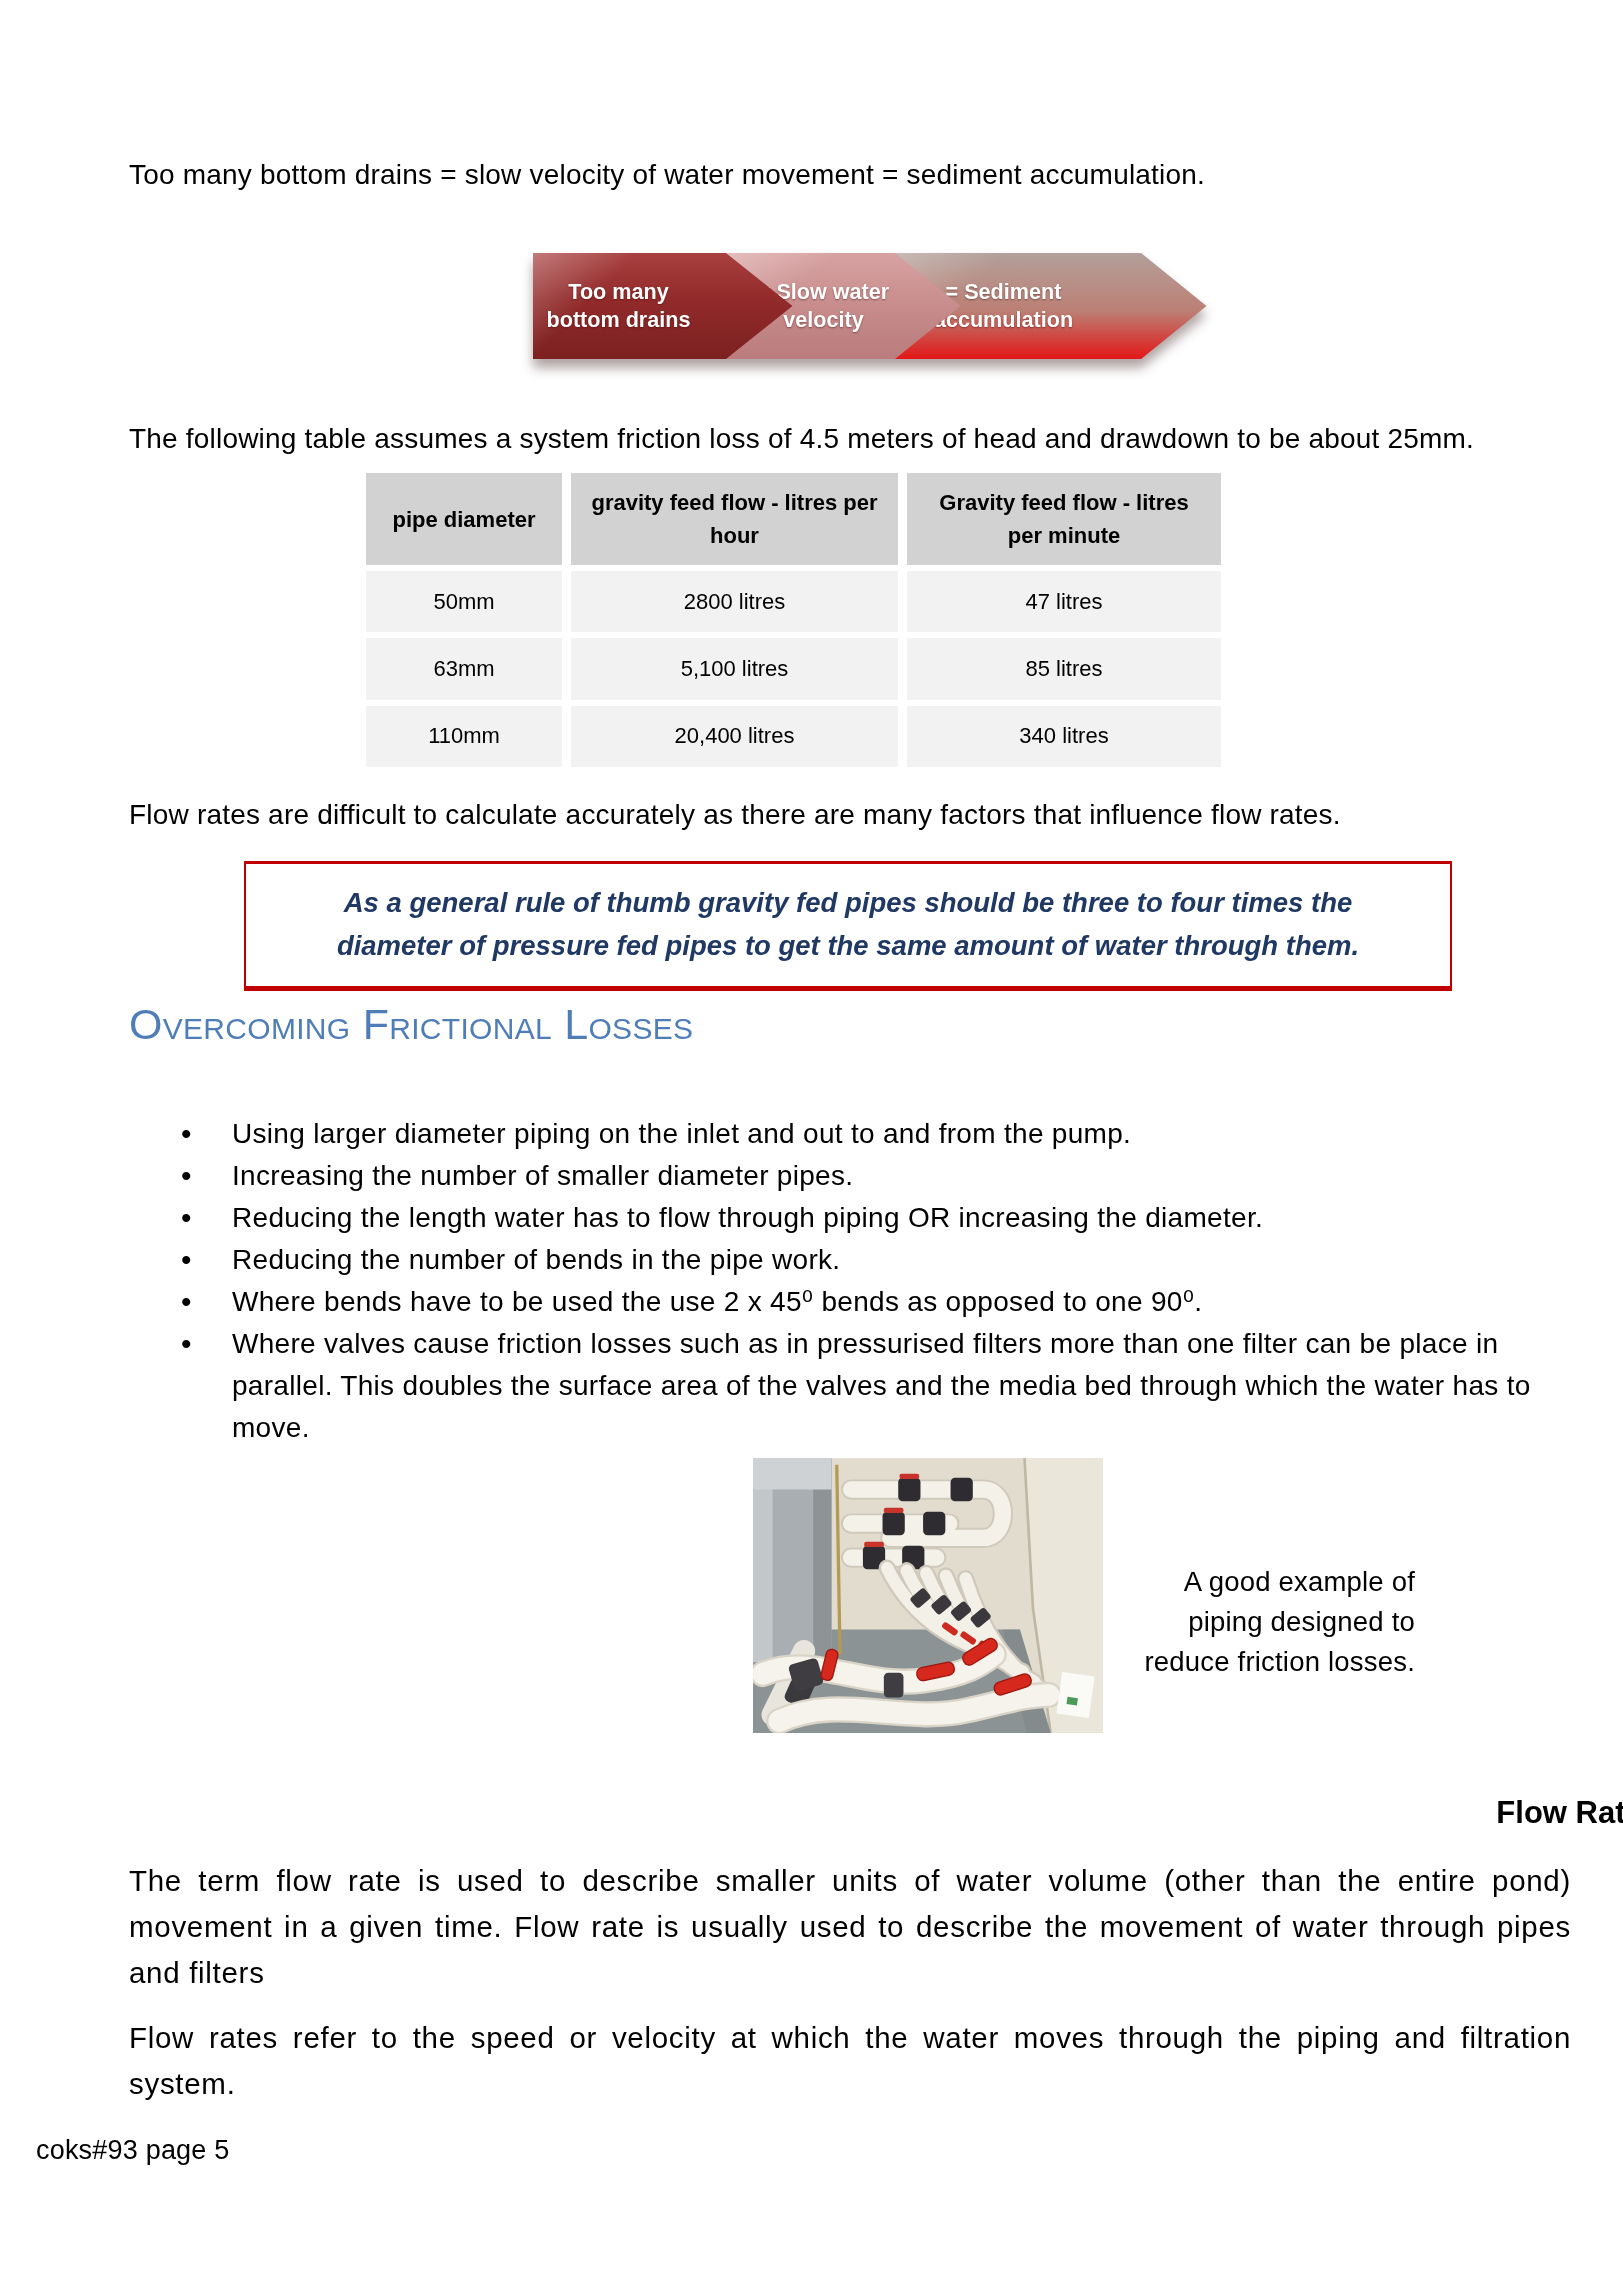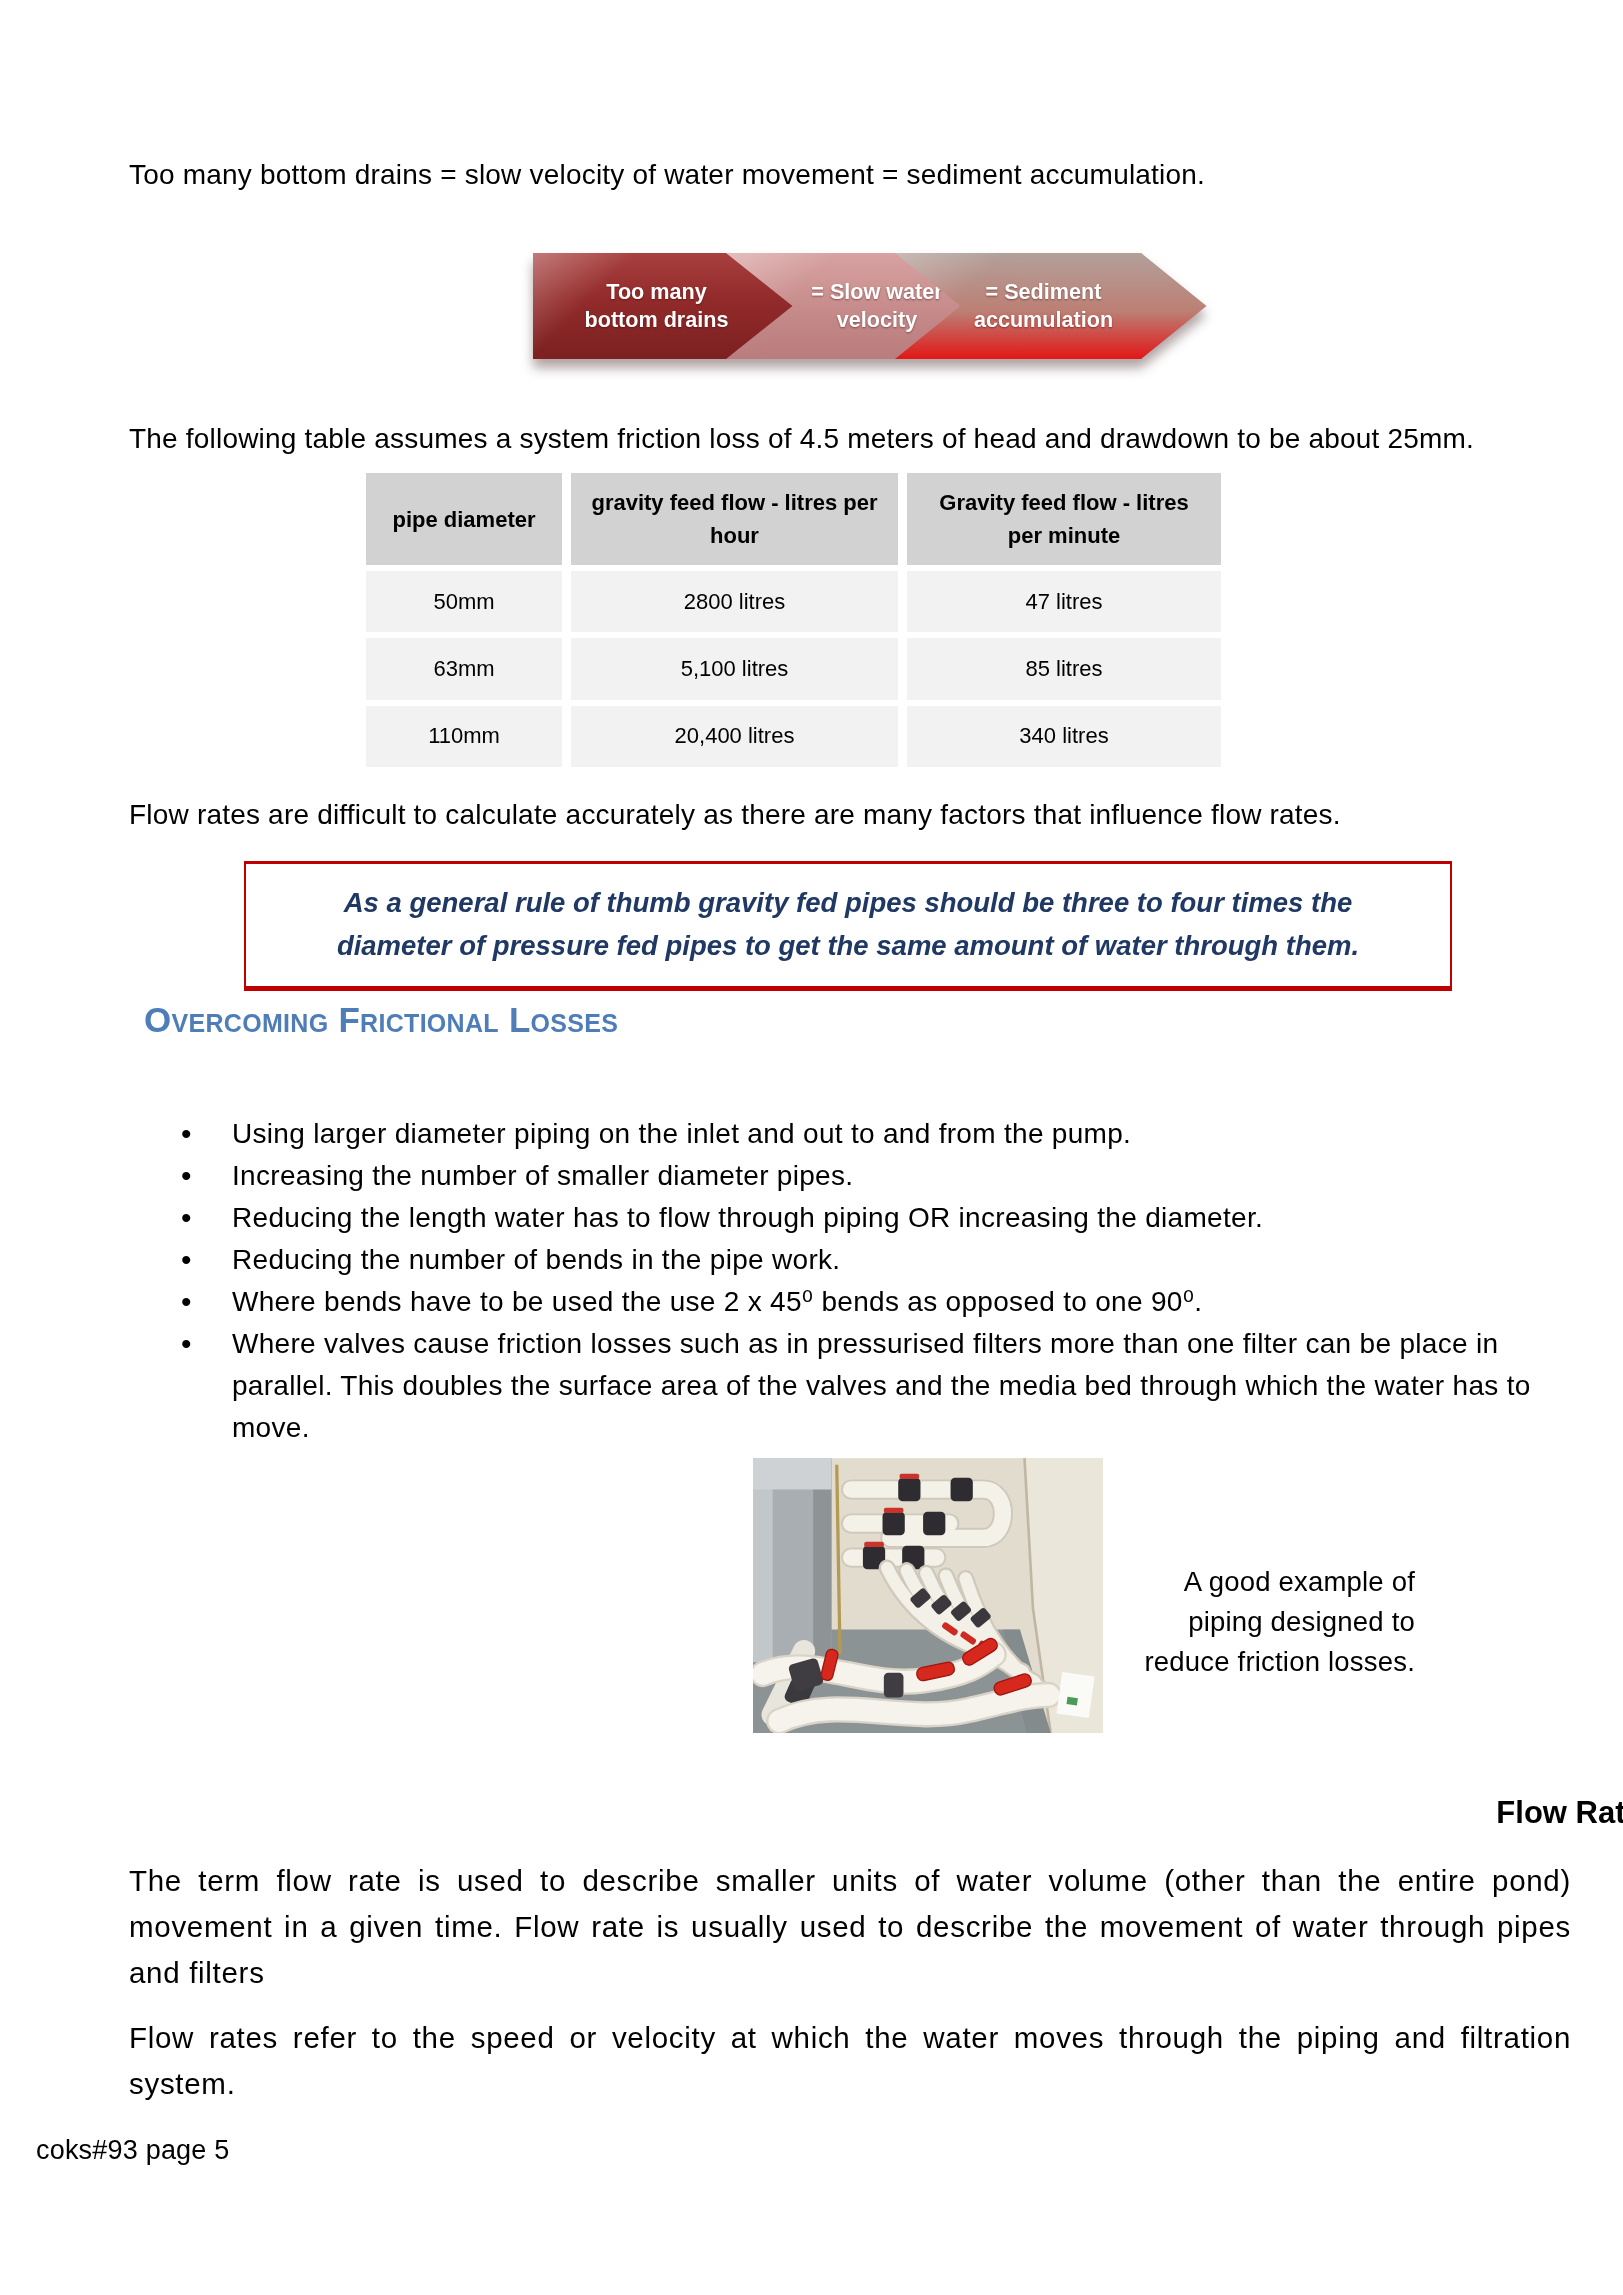--- a/index.html
+++ b/index.html
@@ -18,21 +18,21 @@
   
   .body-line { left: 93px; width: 1442px; font-size: 28px; letter-spacing: 0.2px; line-height: 1.35; }
 
   
   .arrow-graphic {
     left: 497px; top: 253px; width: 628px; height: 106px;
     filter: drop-shadow(0 9.2px 5.9px rgba(80,50,50,.45));
   }
   .arrow-seg {
     position: absolute; top: 0; height: 106px;
-    display: flex; align-items: center; justify-content: center;
+    display: flex; align-items: center; 
     color: #ffffff; font-weight: bold; font-size: 21.6px; line-height: 1.28;
     text-align: center; text-shadow: 0 1.3px 2px rgba(60,0,0,.45);
   }
   .arrow-seg .seg-label { display: inline-block; }
   .seg-1 {
     left: 0; width: 247px;
     clip-path: polygon(0 0, 79% 0, 100% 50%, 79% 100%, 0 100%);
     background:
       linear-gradient(135deg, rgba(255,255,255,.30) 0%, rgba(255,255,255,0) 26%),
       linear-gradient(180deg, #A84040 0%, #932B2B 42%, #7C2020 100%);
@@ -80,23 +80,23 @@
   .rule-box {
     left: 208px; top: 861px; width: 1208px; box-sizing: border-box;
     border: 2.6px solid #C00000; border-top-width: 3.9px; border-bottom-width: 5.9px;
     padding: 17px 46px 18.3px;
     text-align: center; font-style: italic; font-weight: bold;
     color: #1F3864; font-size: 27.5px; line-height: 1.58;
   }
 
   
   .section-heading {
-    left: 108px; top: 1000px; width: 1440px;
-    font-variant: small-caps; font-weight: bold; letter-spacing: 0.3px;
-    color: #4E7DB8; font-size: 35px;
+    left: 93px; top: 1000px; width: 1440px;
+    font-variant: small-caps; font-weight: normal; letter-spacing: 0.3px;
+    color: #4E7DB8; font-size: 43px;
   }
 
   
   .bullets { left: 93px; top: 1113px; width: 1447px; font-size: 28px; letter-spacing: 0.3px; }
   .bullet { position: relative; padding-left: 103px; line-height: 42px; }
   .bullet::before {
     content: "\2022";
     position: absolute; left: 52px; top: 0;
     font-size: 30px; line-height: 42px;
   }

